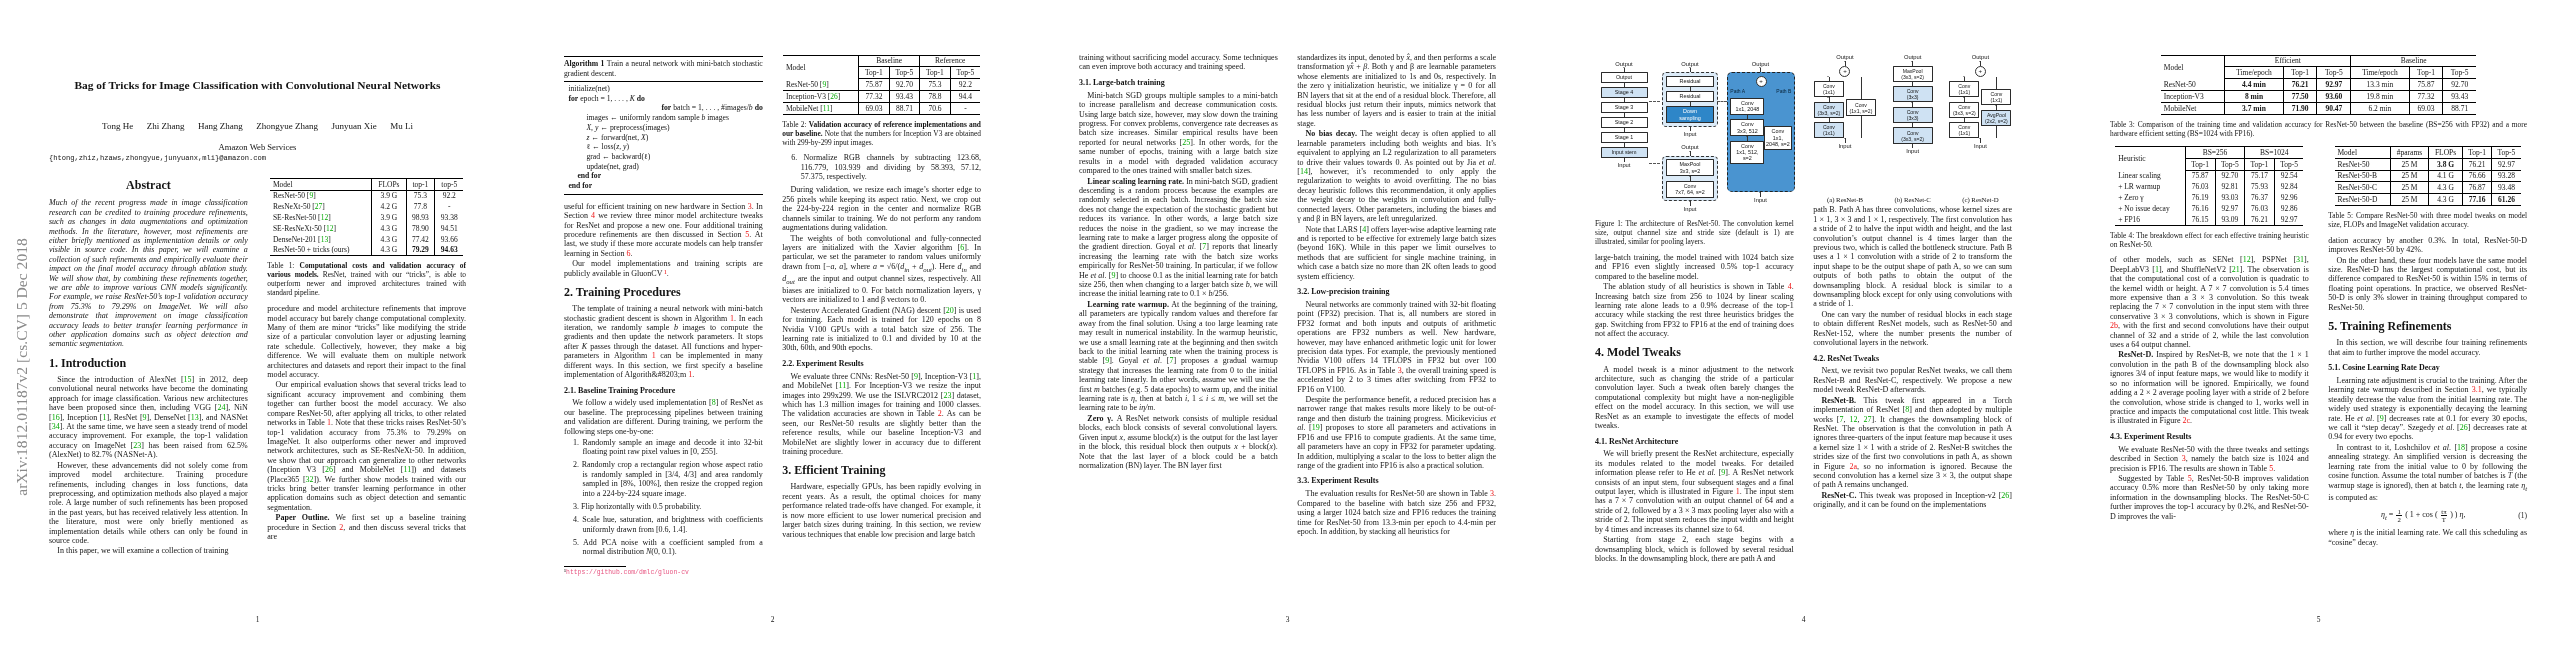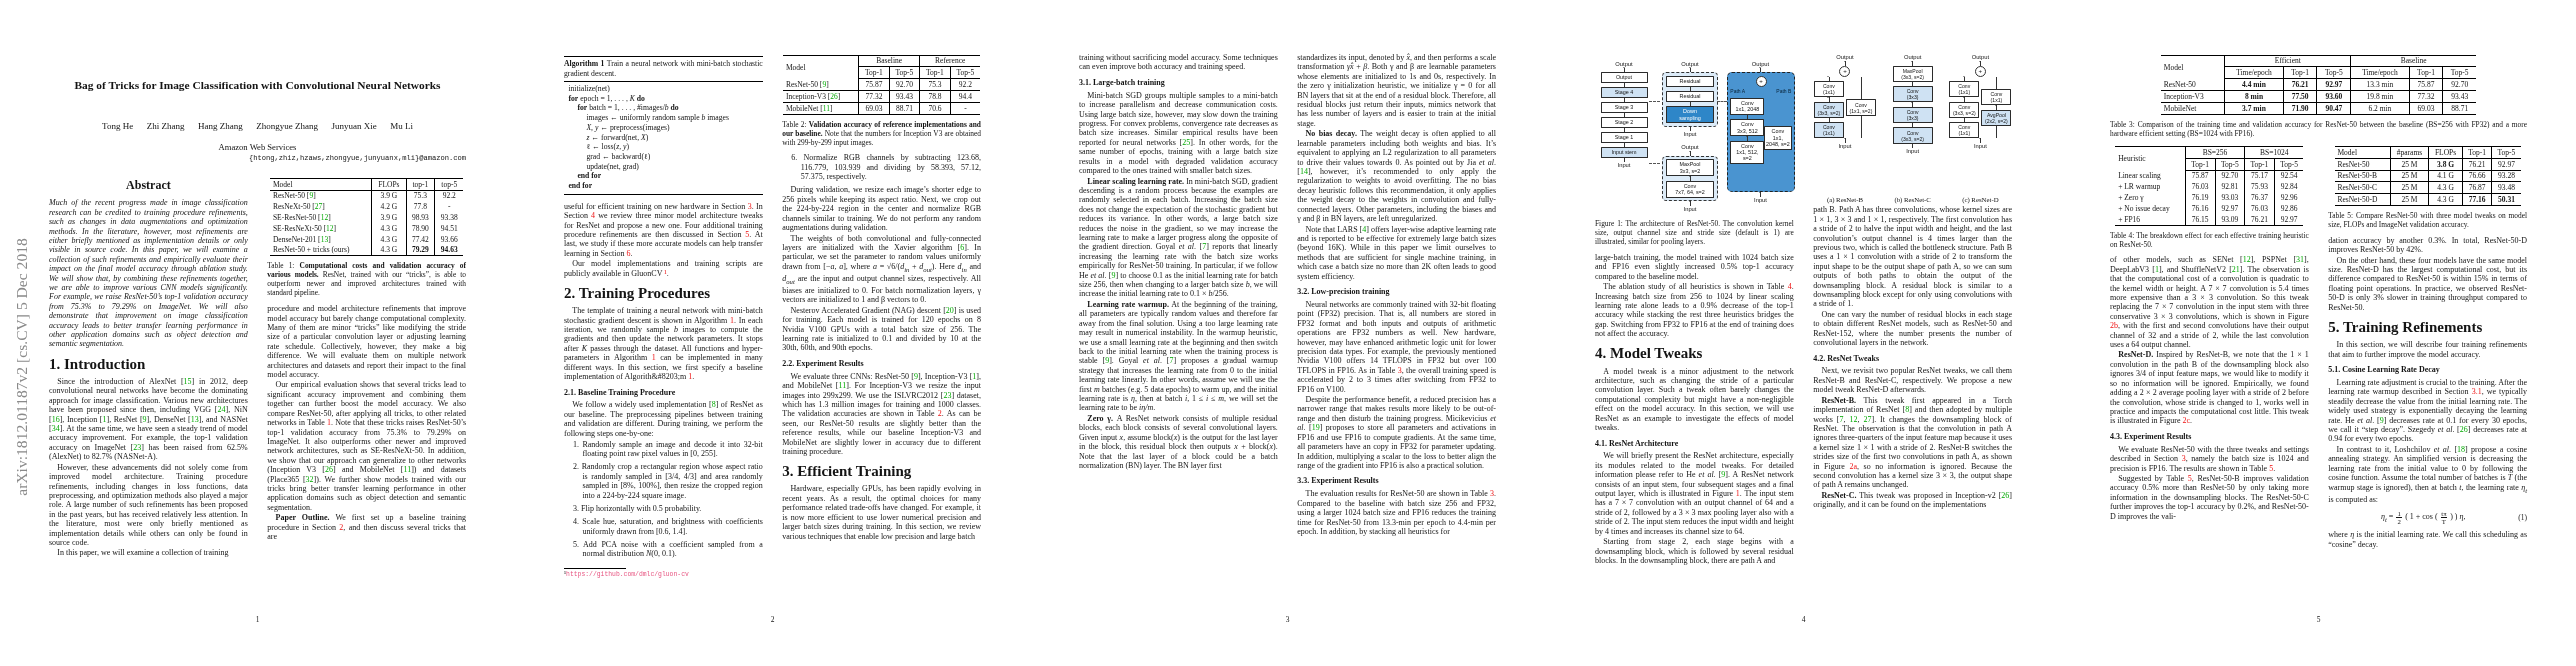--- a/index.html
+++ b/index.html
@@ -6,23 +6,23 @@
   #paper{position:relative;width:2576px;height:667px;background:#fff;
     font-family:"Liberation Serif","DejaVu Serif",serif;color:#141414;overflow:hidden;}
   .page{position:absolute;top:0;width:515px;height:667px;overflow:hidden;background:#fff;}
   .page-inner{padding:53px 49px 0 49px;}
   .cols{display:flex;gap:19.5px;}
   .col{width:199px;}
   
   .doc-title{text-align:center;font-weight:bold;font-size:11.4px;line-height:14px;margin:24.5px 5.6px 29px;}
   .authors{text-align:center;font-size:9px;white-space:pre;margin-bottom:11px;}
   .affil{text-align:center;font-size:8.6px;margin-bottom:2.2px;}
-  .emails{text-align:right;font-size:7.1px;font-family:"Liberation Mono","DejaVu Sans Mono",monospace;margin-bottom:14.5px;}
+  .emails{text-align:left;font-size:7.1px;font-family:"Liberation Mono","DejaVu Sans Mono",monospace;margin-bottom:14.5px;}
   .abs-head{text-align:center;font-weight:bold;font-size:12px;margin:2.2px 0 5px;}
-  .h1{font-size:15px;font-weight:bold;margin:6.7px 0 4.4px;}
+  .h1{font-size:12px;font-weight:bold;margin:6.7px 0 4.4px;}
   .h2{font-size:8px;font-weight:bold;margin:6.1px 0 3.9px;}
   .p{font-size:8px;line-height:9.4px;text-align:justify;text-indent:8.3px;margin:0 0 1.1px;}
   .p.ni{text-indent:0;}
   .p.ab{font-style:italic;}
   .li{font-size:8px;line-height:9.4px;text-align:justify;margin:1.7px 0 3.9px 9px;padding-left:9.4px;text-indent:-9.4px;}
   .caption{font-size:7.4px;line-height:9px;text-align:justify;margin:5px 0 6.7px;}
   
   .ptable{border-collapse:collapse;border-top:0.7px solid #000;border-bottom:0.7px solid #000;margin:1.7px auto 3.3px;font-size:7.5px;}
   .ptable th,.ptable td{padding:0.8px 2.8px;font-weight:normal;text-align:center;line-height:9.2px;}
   .ptable thead tr:last-child th{border-bottom:0.6px solid #000;}
@@ -169,21 +169,21 @@
     </div>
     <div class="page" style="left: 515px;">
       <div class="page-inner">
         <div class="cols">
           <div class="col">
             <div class="algo">
               <div class="algo-title"><b>Algorithm 1</b> Train a neural network with mini-batch stochastic gradient descent.</div>
               <div class="algo-body">
                 <div class="algo-line" style="padding-left: 0px;">initialize(net)</div>
                 <div class="algo-line" style="padding-left: 0px;"><b>for</b> epoch = 1, . . . , <i>K</i> <b>do</b></div>
-                <div class="algo-line" style="padding-left: 9px;"><b>for</b> batch = 1, . . . , #images/<i>b</i> <b>do</b></div>
+                <div class="algo-line" style="padding-left: 9px; text-align: right;"><b>for</b> batch = 1, . . . , #images/<i>b</i> <b>do</b></div>
                 <div class="algo-line" style="padding-left: 18px;">images ← uniformly random sample <i>b</i> images</div>
                 <div class="algo-line" style="padding-left: 18px;"><i>X, y</i> ← preprocess(images)</div>
                 <div class="algo-line" style="padding-left: 18px;"><i>z</i> ← forward(net, <i>X</i>)</div>
                 <div class="algo-line" style="padding-left: 18px;">ℓ ← loss(<i>z</i>, <i>y</i>)</div>
                 <div class="algo-line" style="padding-left: 18px;">grad ← backward(ℓ)</div>
                 <div class="algo-line" style="padding-left: 18px;">update(net, grad)</div>
                 <div class="algo-line" style="padding-left: 9px;"><b>end for</b></div>
                 <div class="algo-line" style="padding-left: 0px;"><b>end for</b></div>
               </div>
             </div>
@@ -575,21 +575,21 @@
                   <td class="bl">25 M</td>
                   <td class="bl">4.3 G</td>
                   <td class="bl">76.87</td>
                   <td class="bl">93.48</td>
                 </tr>
                 <tr>
                   <td class="cl">ResNet-50-D</td>
                   <td class="bl">25 M</td>
                   <td class="bl">4.3 G</td>
                   <td class="bl"><b>77.16</b></td>
-                  <td class="bl"><b>50.31</b></td>
+                  <td class="bl"><b>61.26</b></td>
                 </tr>
               </tbody>
             </table>
             <div class="caption">Table 5: Compare ResNet-50 with three model tweaks on model size, FLOPs and ImageNet validation accuracy.</div>
             <div class="p ni">dation accuracy by another 0.3%.  In total, ResNet-50-D improves ResNet-50 by 42%.</div>
             <div class="p">On the other hand, these four models have the same model size. ResNet-D has the largest computational cost, but its difference compared to ResNet-50 is within 15% in terms of floating point operations. In practice, we observed ResNet-50-D is only 3% slower in training throughput compared to ResNet-50.</div>
             <div class="h1">5. Training Refinements</div>
             <div class="p">In this section, we will describe four training refinements that aim to further improve the model accuracy.</div>
             <div class="h2">5.1. Cosine Learning Rate Decay</div>
             <div class="p">Learning rate adjustment is crucial to the training. After the learning rate warmup described in Section <span class="c-r">3.1</span>, we typically steadily decrease the value from the initial learning rate. The widely used strategy is exponentially decaying the learning rate. He <i>et al</i>. [<span class="c-g">9</span>] decreases rate at 0.1 for every 30 epochs, we call it “step decay”. Szegedy <i>et al</i>. [<span class="c-g">26</span>] decreases rate at 0.94 for every two epochs.</div>

